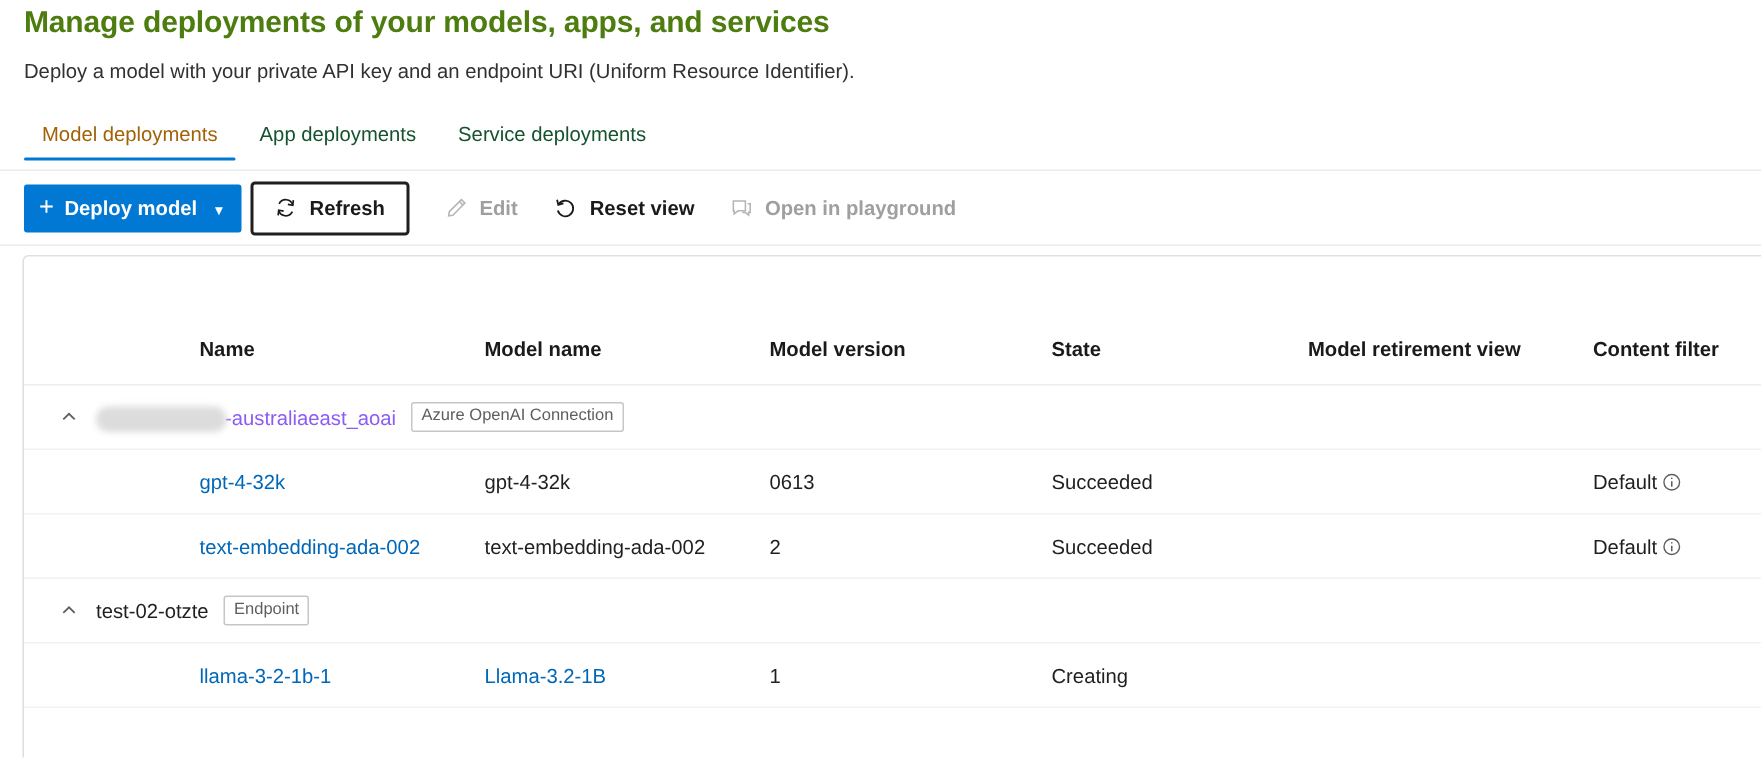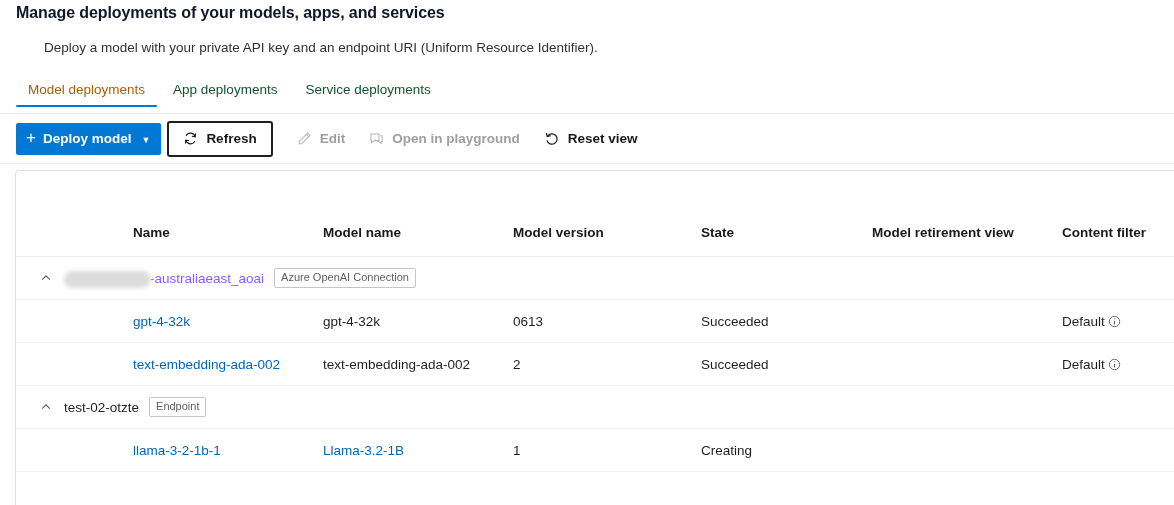--- a/index.html
+++ b/index.html
@@ -10,28 +10,27 @@
     font-family: "Liberation Sans", sans-serif;
     color: #201f1e;
     overflow: hidden;
   }
 
   .page { position: relative; width: 1174px; height: 505px; }
 
   
   .page-title {
     position: absolute; left: 16px; top: 4px;
-    font-size: 16px; font-weight: bold; letter-spacing: -0.1px;
-    color: #0f172a; white-space: nowrap;
+    font-size: 20px; font-weight: bold; letter-spacing: -0.1px;
+    color: #4d7c0f; white-space: nowrap;
   }
   .page-subtitle {
     position: absolute; left: 16px; top: 40px;
     font-size: 13.5px; font-weight: normal; color: #323130;
     white-space: nowrap;
-    margin-left: 28px;
   }
 
   
   .tabbar {
     position: absolute; left: 14px; top: 80px;
     display: flex; align-items: flex-end; gap: 0px;
   }
   .tab {
     position: relative;
     padding: 2px 14px 10px 14px;
@@ -219,38 +218,38 @@
     <button class="cmd-btn disabled">
       <span class="ico">
         <svg width="15" height="15" viewBox="0 0 16 16" fill="none" stroke="#b7b5b3" stroke-width="1.1">
           <path d="M11.3 2.2 13.8 4.7 5.2 13.3 2.2 13.8 2.7 10.8z"></path>
           <path d="M9.9 3.6 12.4 6.1"></path>
         </svg>
       </span>
       <span>Edit</span>
     </button>
 
+    <button class="cmd-btn">
+      <span class="ico">
+        <svg width="16" height="16" viewBox="0 0 16 16" fill="none" stroke="#1b1a19" stroke-width="1.2">
+          <path d="M3.4 5.4A5.2 5.2 0 1 1 2.9 9.4"></path>
+          <path d="M6.6 4.6 3.2 5.6 2.4 2.2"></path>
+        </svg>
+      </span>
+      <span>Reset view</span>
+    </button>
+
     <button class="cmd-btn disabled">
       <span class="ico">
         <svg width="15" height="15" viewBox="0 0 16 16" fill="none" stroke="#b7b5b3" stroke-width="1.1">
           <path d="M2 3.2h8.6v7H5.4L2.6 12.4V10.2H2z"></path>
           <path d="M12.2 5.1h1.8v6.2h-1.1v2l-2.5-2h-2"></path>
         </svg>
       </span>
       <span>Open in playground</span>
-    </button>
-
-    <button class="cmd-btn">
-      <span class="ico">
-        <svg width="16" height="16" viewBox="0 0 16 16" fill="none" stroke="#1b1a19" stroke-width="1.2">
-          <path d="M3.4 5.4A5.2 5.2 0 1 1 2.9 9.4"></path>
-          <path d="M6.6 4.6 3.2 5.6 2.4 2.2"></path>
-        </svg>
-      </span>
-      <span>Reset view</span>
     </button>
   </div>
 
   <div class="panel">
 
     <div class="thead">
       <div class="th c-name">Name</div>
       <div class="th c-model">Model name</div>
       <div class="th c-version">Model version</div>
       <div class="th c-state">State</div>

